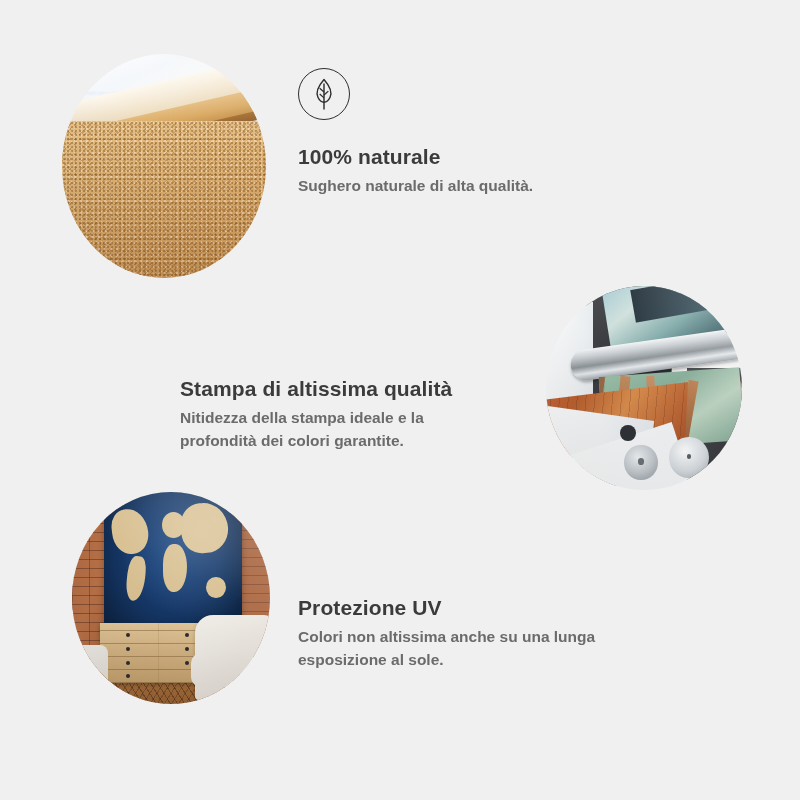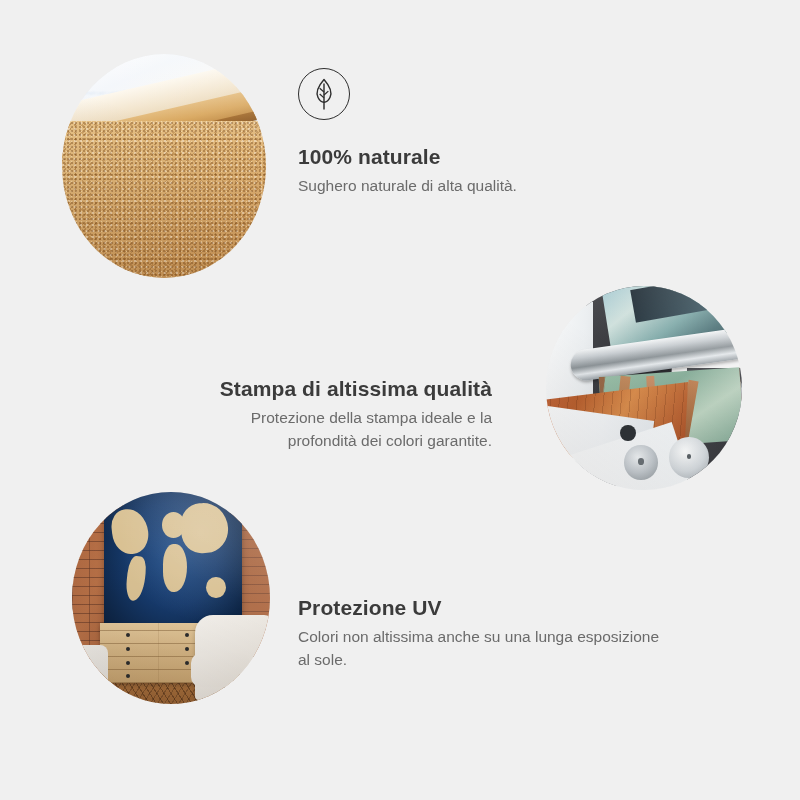--- a/index.html
+++ b/index.html
@@ -282,26 +282,26 @@
     margin:0;
     font-size:21px;
     font-weight:bold;
     color:#3b3b3b;
     letter-spacing:.1px;
     line-height:1.2;
   }
   .subtitle{
     margin:6px 0 0 0;
     font-size:15.5px;
-    font-weight:normal;
+    font-weight:bold;
     color:#6b6b6b;
     line-height:1.45;
   }
   #block-1{left:298px;top:144px;width:330px;text-align:left;}
-  #block-2{left:180px;top:376px;width:312px;text-align:right;}
+  #block-2{left:180px;top:376px;width:312px;text-align:left;}
   #block-2 .title{font-size:21px;}
   #block-3{left:298px;top:595px;width:370px;text-align:left;}
 </style>
 </head>
 <body style="background: rgb(240, 240, 240);">
 
 <div class="stage">
 
   <div class="photo" id="photo-cork">
     <div class="layer sky"></div>
@@ -348,21 +348,21 @@
     <div class="layer white-panel2"></div>
     <div class="layer knob-sm"></div>
     <div class="layer knob"></div>
     <div class="layer wheel"></div>
     <div class="layer sheen"></div>
   </div>
 
 
   <div class="block" id="block-2">
     <p class="title">Stampa di altissima qualità</p>
-    <p class="subtitle">Protezione della stampa ideale e la profondità dei colori garantite.</p>
+    <p class="subtitle">Nitidezza della stampa ideale e la profondità dei colori garantite.</p>
   </div>
 
   <div class="photo" id="photo-room">
     <div class="layer wall"></div>
     <div class="layer brick"></div>
     <div class="layer brick-r"></div>
     <div class="layer map">
       <div class="cont c-na"></div>
       <div class="cont c-sa"></div>
       <div class="cont c-eu"></div>

